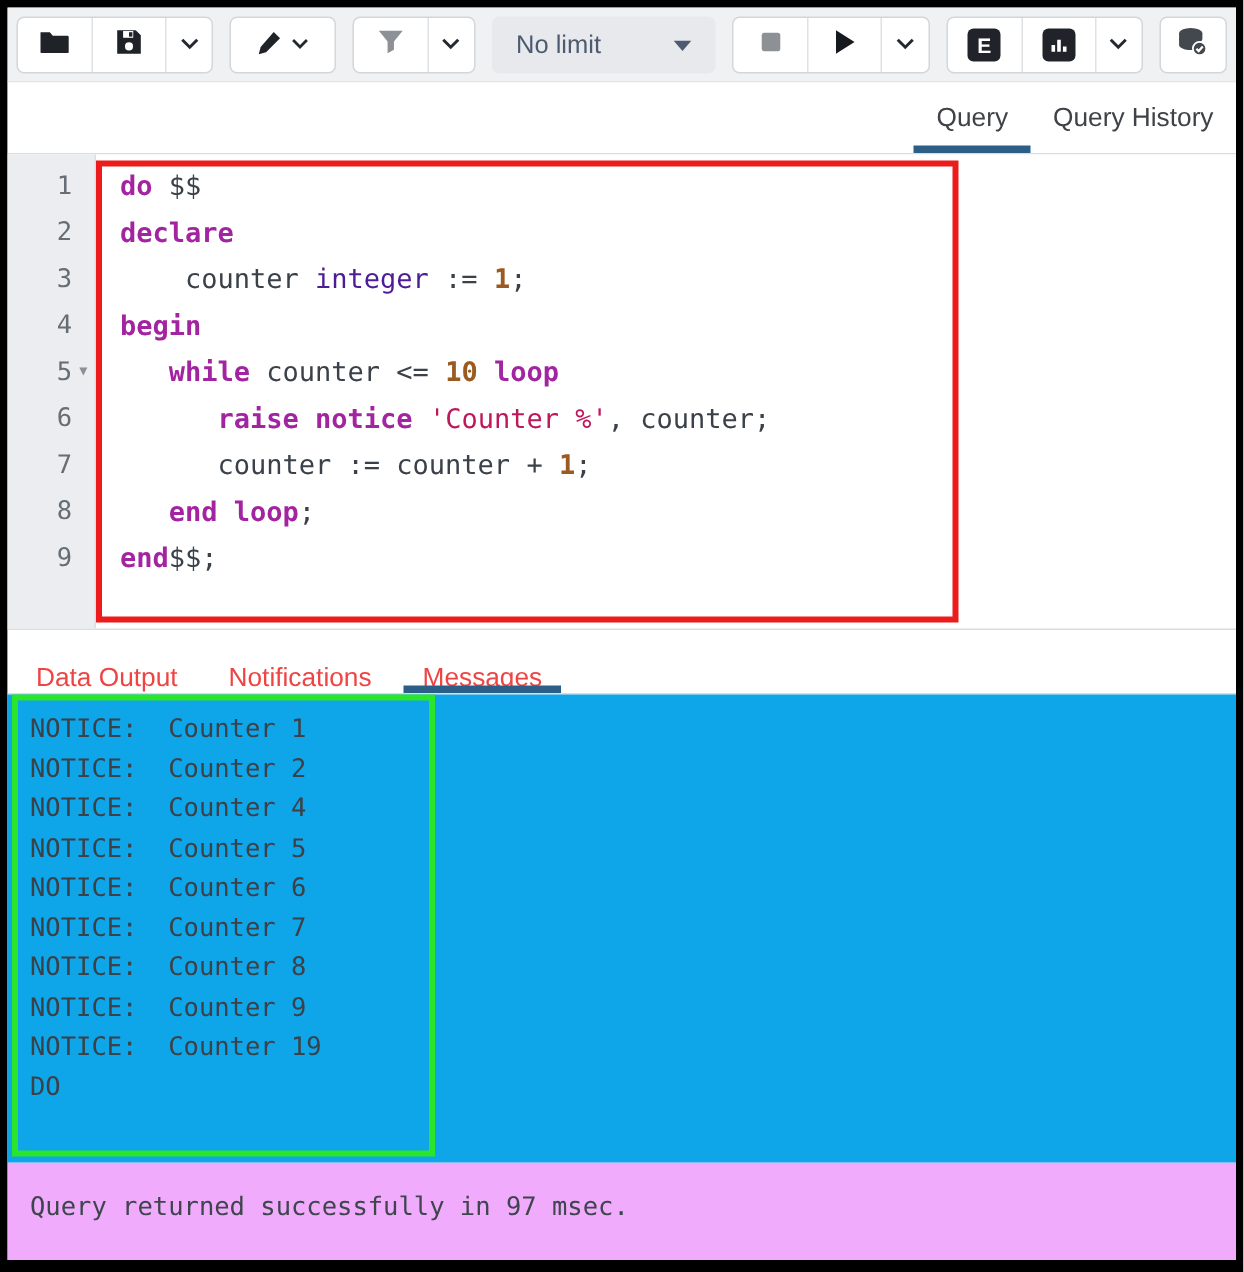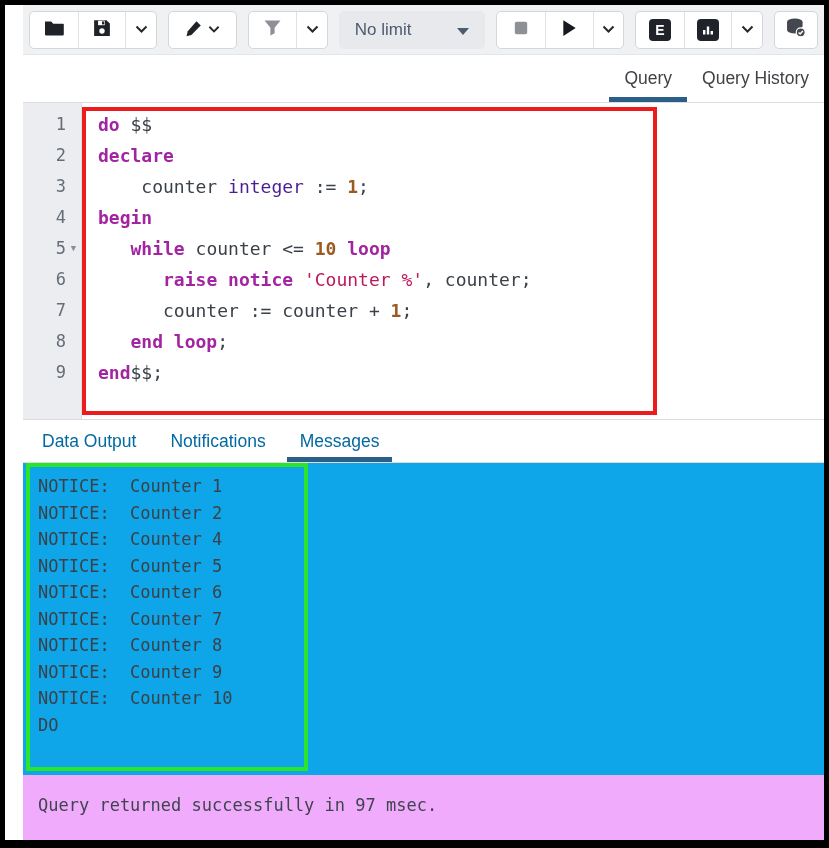--- a/index.html
+++ b/index.html
@@ -1,18 +1,18 @@
 <!DOCTYPE html>
 <html><head>
 <meta charset="utf-8">
 <style>
   * { margin:0; padding:0; box-sizing:border-box; }
   html,body { width:829px; height:848px; background:#fff; font-family:"Liberation Sans", sans-serif; }
   .frame { width:829px; height:848px; border:5px solid #000; border-bottom-width:8px; background:#fff;
-           display:flex; flex-direction:column; overflow:hidden;padding-left:18px; }
+           display:flex; flex-direction:column; overflow:hidden; }
 
   
   .toolbar { height:50px; flex:0 0 50px; background:#eff1f3; border-bottom:1px solid #e3e5e8;
              display:flex; align-items:center; padding:0 6px; gap:11px; }
   .btn-group { display:flex; background:#fff; border:1px solid #d3d7da; border-radius:5px; height:38px; overflow:hidden; }
   .tb { display:flex; align-items:center; justify-content:center; width:50px; height:100%;
         background:transparent; border:none; cursor:pointer; }
   .tb + .tb { border-left:1px solid #dfe2e5; }
   .tb.narrow { width:32px; }
   .tb.wide { width:70px; gap:6px; }
@@ -43,21 +43,21 @@
   .tk-ty { color:#4c1d95; }
   .tk-nu { color:#9a5a20; font-weight:bold; }
   .tk-st { color:#be185d;margin-top:44px; }
   .tk-pl { color:#3a4149; }
   .red-box { position:absolute; left:59px; top:4px; width:575px; height:308px;
              border:4px solid #ed1c1c; pointer-events:none; }
 
   
   .otabbar { height:43px; flex:0 0 43px; background:#fff; border-bottom:1px solid #dadcdf;
              display:flex; align-items:stretch; padding-left:6px; gap:8px; }
-  .otab { display:flex; align-items:center; padding:0 13px; font-size:17.5px; color:#0369a1;
+  .otab { display:flex; align-items:flex-end; padding:0 13px; font-size:17.5px; color:#ef4444;
           position:relative; cursor:pointer; }
   .otab.active::after { content:""; position:absolute; left:0; right:0; bottom:0; height:5px; background:#2b5f88; }
 
   
   .messages { height:312px; flex:0 0 312px; position:relative; background:#0ea5e9; }
   .msg-lines { padding:10px 0 0 15px; font-family:"DejaVu Sans Mono", monospace; font-size:17px; color:#3c4147; }
   .mline { height:26.5px; line-height:26.5px; white-space:pre; }
   .green-box { position:absolute; left:3px; top:0px; width:282px; height:308px;
                border:4px solid #2be52b; pointer-events:none; }
 
@@ -279,21 +279,21 @@
   <div class="messages">
     <div class="msg-lines">
         <div class="mline">NOTICE:  Counter 1</div>
         <div class="mline">NOTICE:  Counter 2</div>
         <div class="mline">NOTICE:  Counter 4</div>
         <div class="mline">NOTICE:  Counter 5</div>
         <div class="mline">NOTICE:  Counter 6</div>
         <div class="mline">NOTICE:  Counter 7</div>
         <div class="mline">NOTICE:  Counter 8</div>
         <div class="mline">NOTICE:  Counter 9</div>
-        <div class="mline">NOTICE:  Counter 10</div>
+        <div class="mline">NOTICE:  Counter 19</div>
         <div class="mline">DO</div>
       </div>
     <div class="green-box"></div>
   </div>
 
   <div class="statusline">Query returned successfully in 97 msec.</div>
 
 </div>
 
 </body></html>

